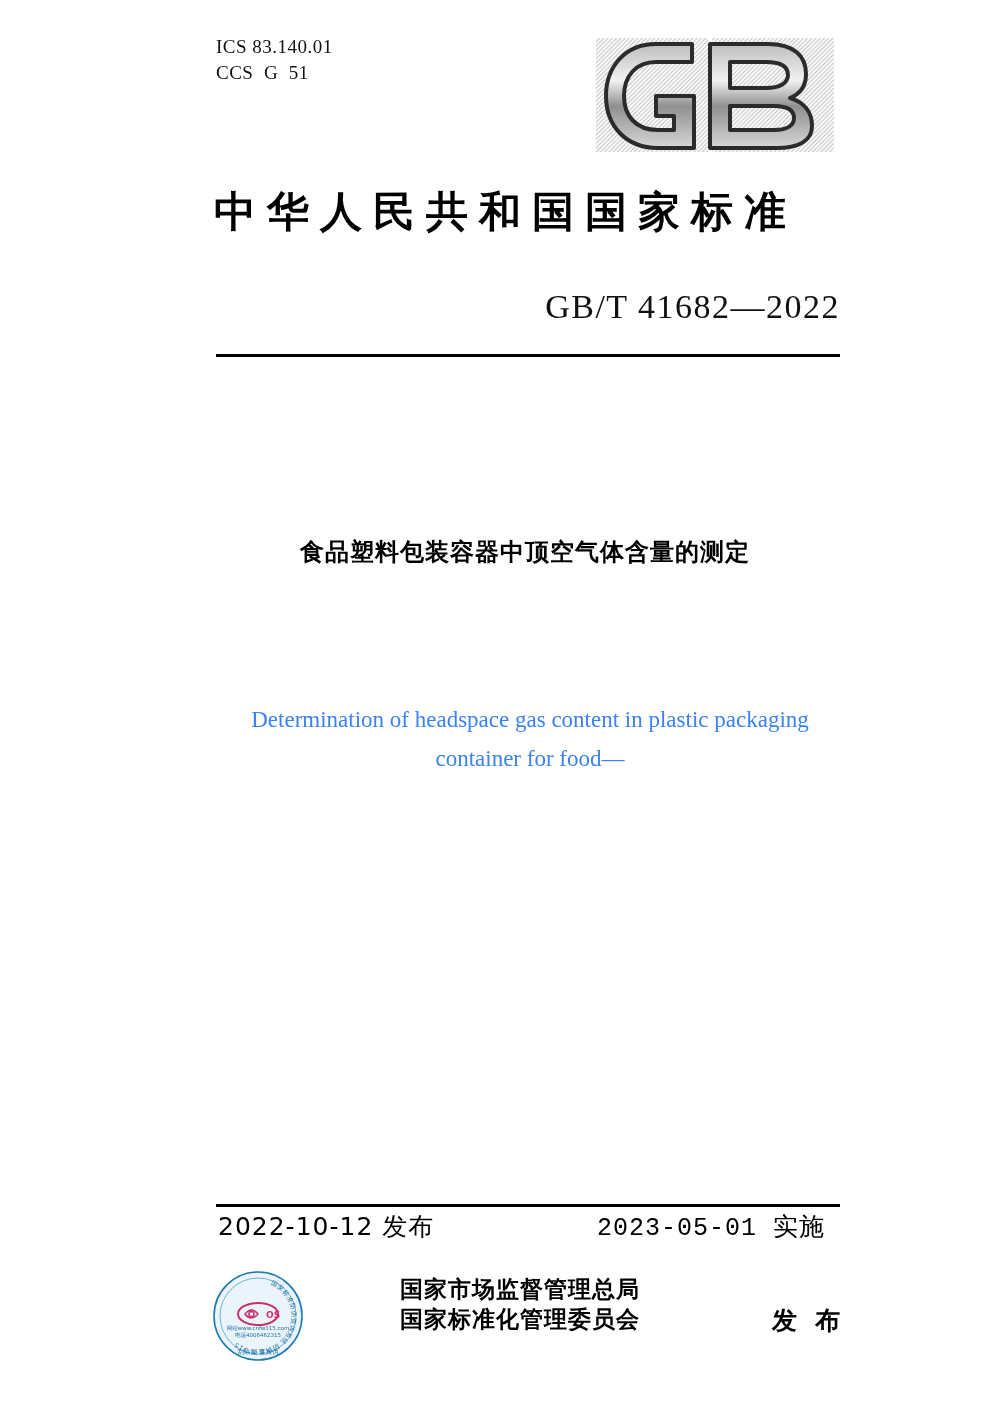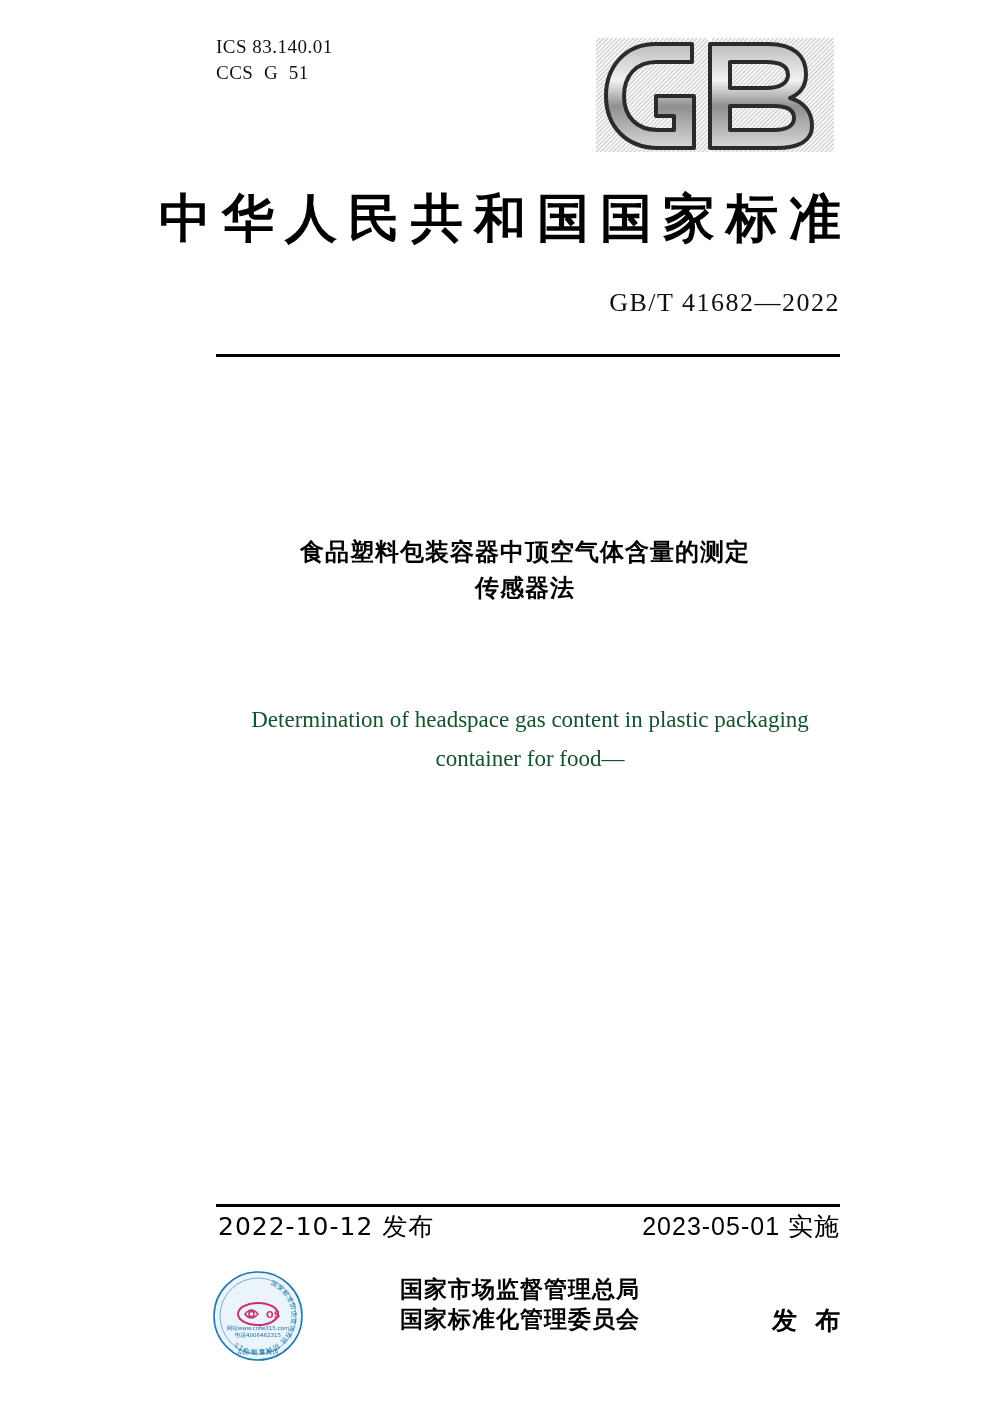--- a/index.html
+++ b/index.html
@@ -42,33 +42,33 @@
 
   
   .gb-title {
     position: absolute;
     left: 0;
     right: 0;
     top: 172px;
     text-align: center;
     font-family: "DejaVu Sans", "Liberation Sans", sans-serif;
     font-weight: bold;
-    font-size: 52px;
+    font-size: 42px;
     letter-spacing: 11px;
     text-indent: 11px;
     color: #000;
   }
 
   
   .std-number {
     position: absolute;
     right: 60px;
     top: 276px;
     font-family: "Liberation Serif", serif;
-    font-size: 26px;
+    font-size: 34px;
     letter-spacing: 1.5px;
     color: #111;
   }
 
   
   .rule-top {
     position: absolute;
     left: 116px;
     right: 60px;
     top: 342px;
@@ -100,37 +100,37 @@
   
   .doc-title-en {
     position: absolute;
     left: 140px;
     right: 80px;
     top: 688px;
     text-align: center;
     font-family: "Liberation Serif", serif;
     font-size: 23px;
     line-height: 1.7;
-    color: #14532d;
+    color: #3b82f6;
   }
 
   
   .date-issue {
     position: absolute;
     left: 118px;
     top: 1198px;
     font-family: "DejaVu Sans", "Liberation Sans", sans-serif;
     font-size: 25px;
     letter-spacing: 1px;
   }
   .date-impl {
     position: absolute;
-    right: 60px;
+    right: 75px;
     top: 1198px;
-    font-family: Liberation Sans, sans-serif;
+    font-family: Liberation Mono, monospace;
     font-size: 25px;
     letter-spacing: 1px;
   }
 
   
   .issuer {
     position: absolute;
     left: 300px;
     top: 1262px;
     font-family: "DejaVu Sans", "Liberation Sans", sans-serif;
@@ -225,21 +225,20 @@
   </div>
 
   <div class="gb-title">中华人民共和国国家标准</div>
 
   <div class="std-number">GB/T 41682—2022</div>
 
   <div class="rule-top"></div>
 
   <div class="doc-title">
     <div>食品塑料包装容器中顶空气体含量的测定</div>
-    <div>传感器法</div>
   </div>
 
   <div class="doc-title-en">
     <div>Determination of headspace gas content in plastic packaging container for food—</div>
   </div>
 
   <div class="rule-bottom"></div>
 
   <div class="date-issue">2022-10-12 发布</div>
   <div class="date-impl">2023-05-01 实施</div>

